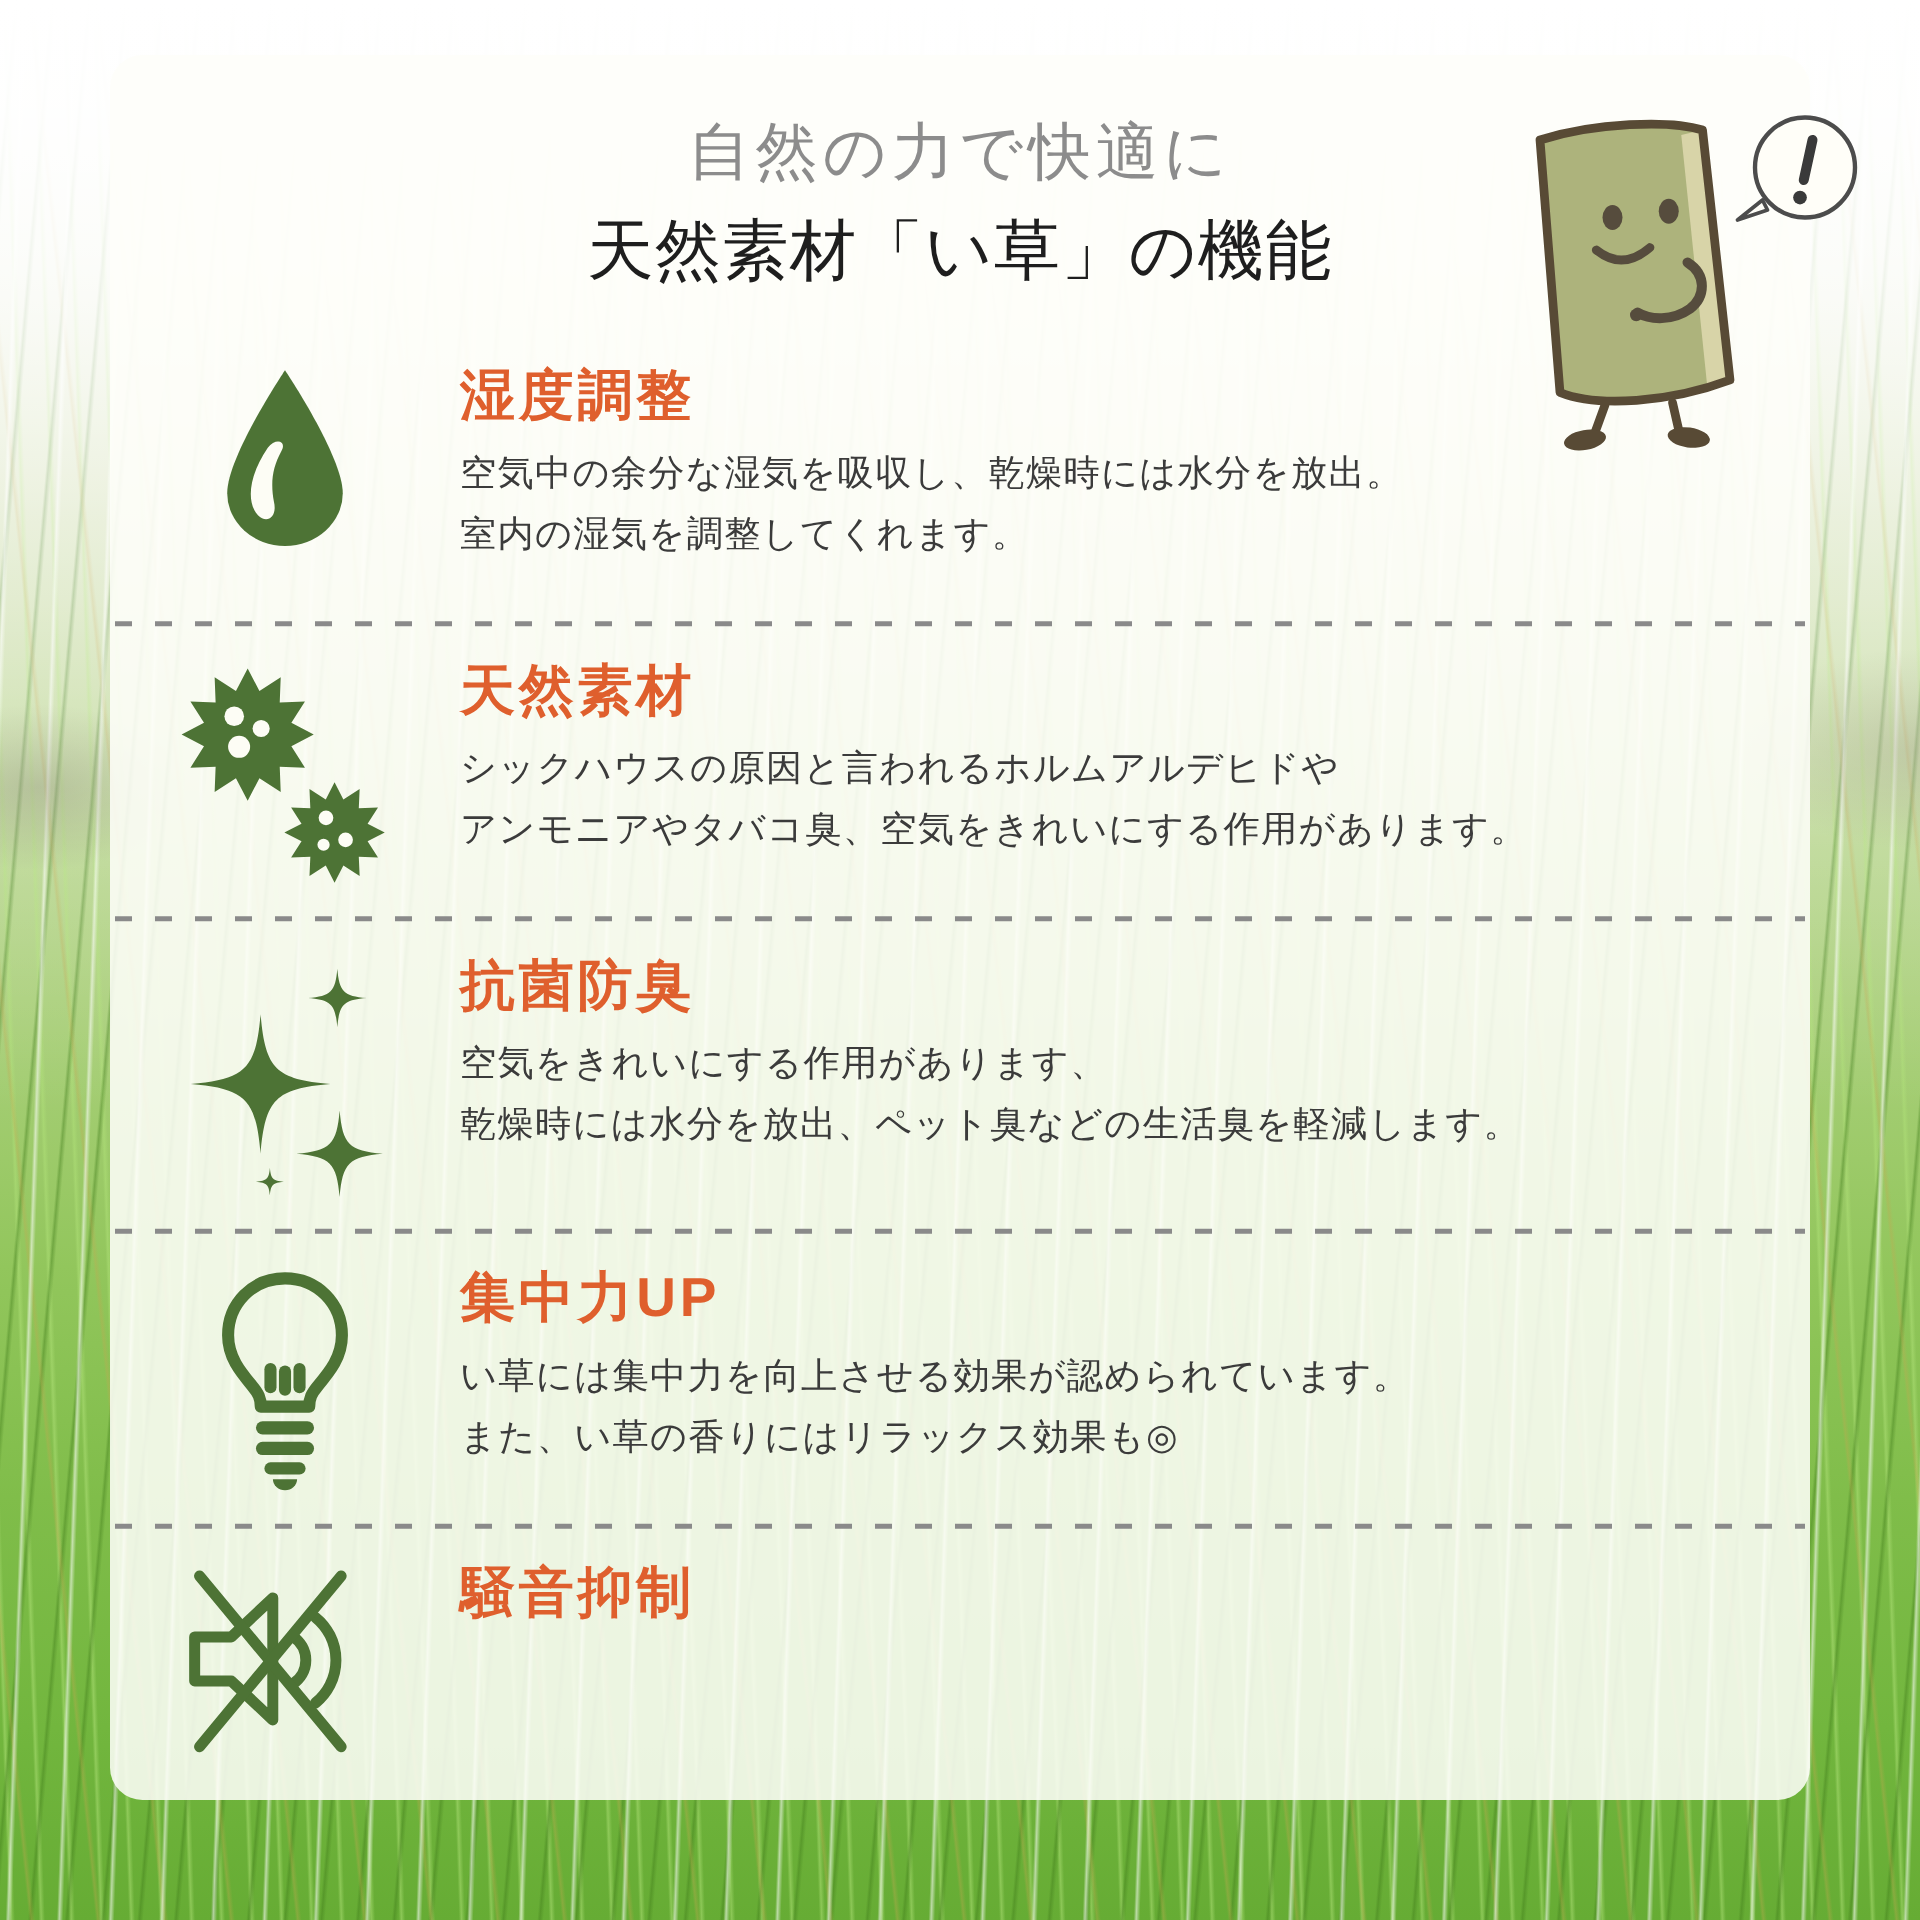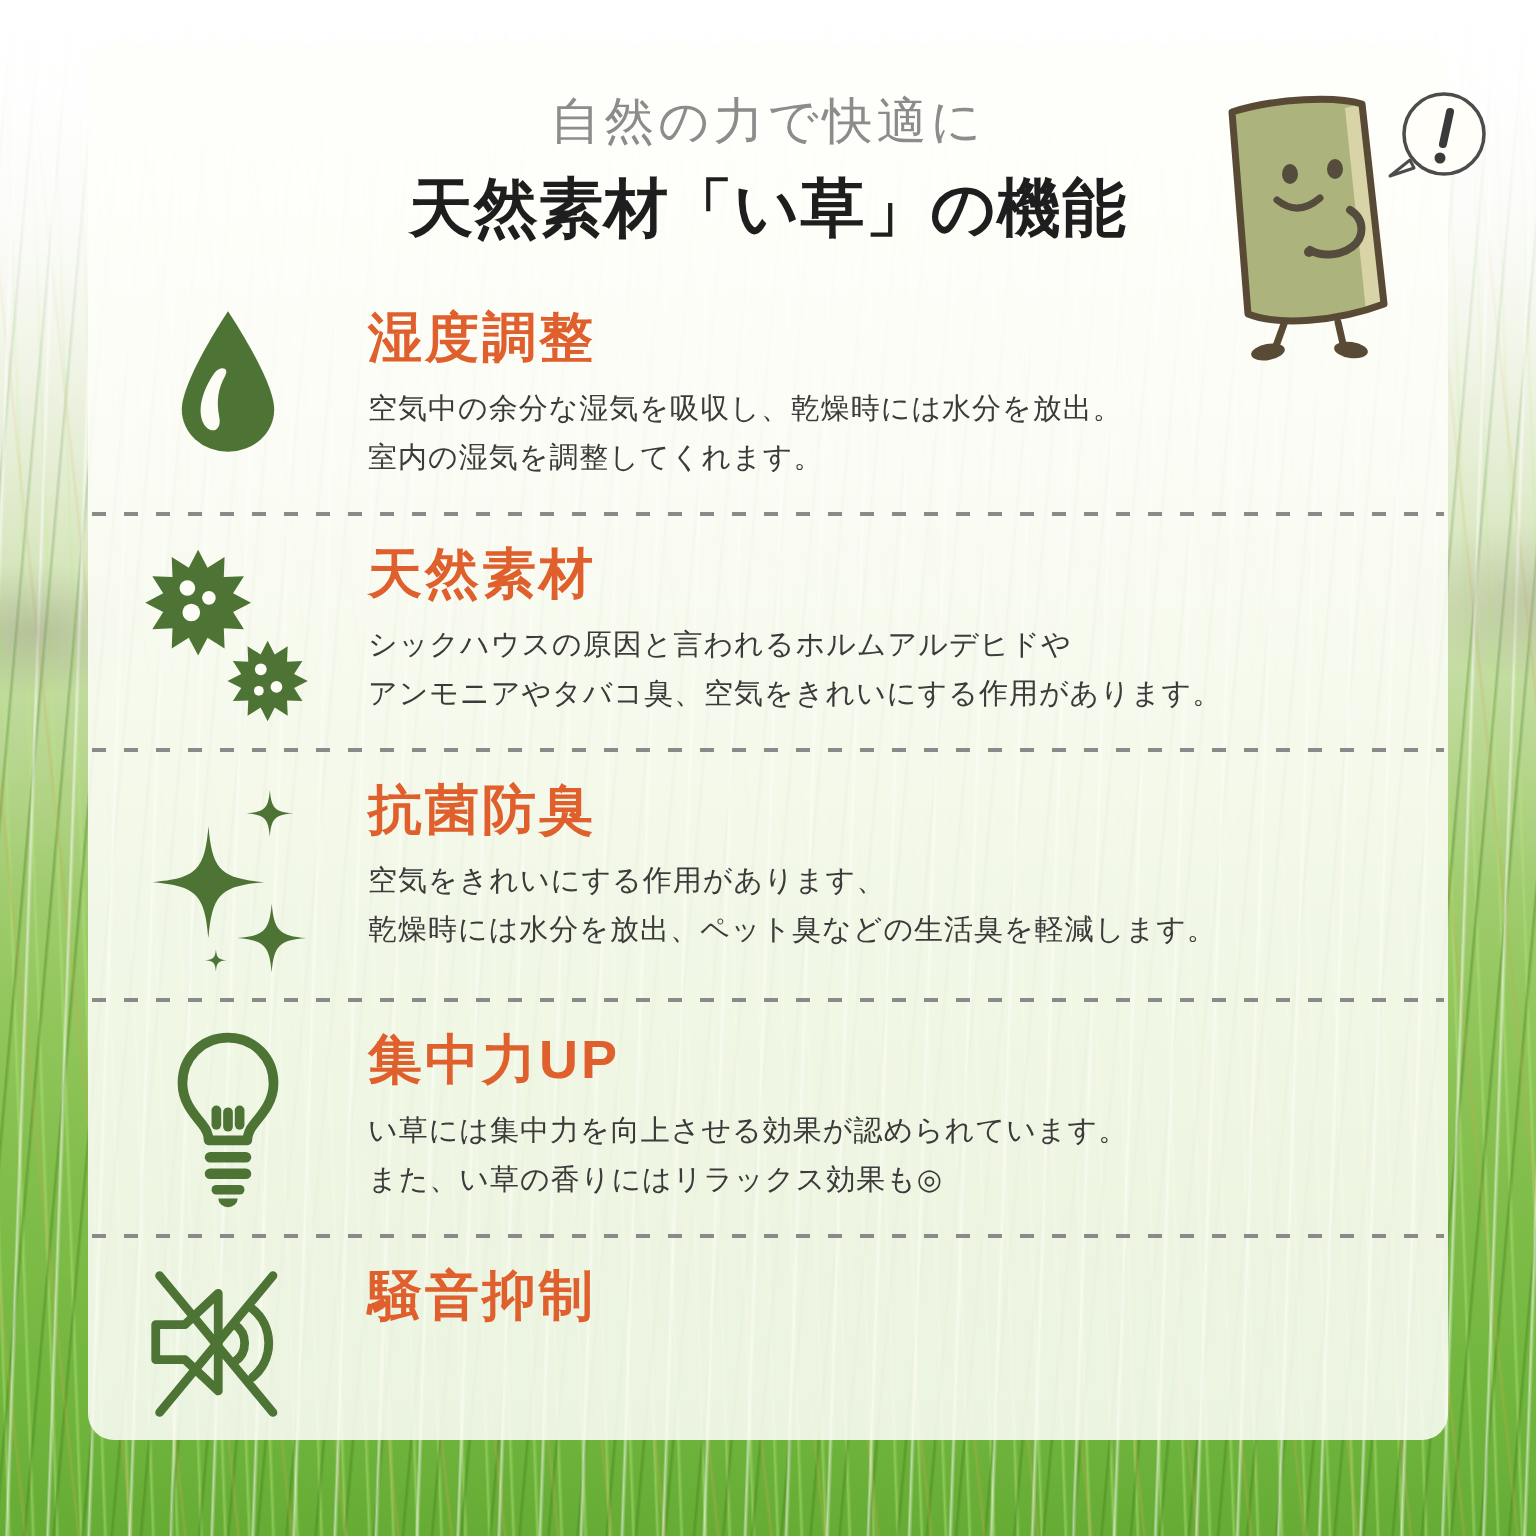--- a/index.html
+++ b/index.html
@@ -26,31 +26,31 @@
     position:absolute;left:88px;right:88px;top:44px;bottom:96px;
     background:rgba(254,254,249,.87);
     border-radius:26px;
   }
   
   .header{ text-align:center; padding-top:44px; }
   .subtitle{
     font-size:50px;font-weight:normal;color:#8c8c8c;letter-spacing:4px;margin:0 0 10px 0;
   }
   .title{
-    font-size:64px;font-weight:bold;color:#1e1e1e;letter-spacing:1px;margin:0;
+    font-size:53px;font-weight:normal;color:#1e1e1e;letter-spacing:1px;margin:0;
   }
   
   .mascot{ position:absolute; right:30px; top:72px; width:320px; height:300px; }
   
   .features{ margin-top:30px; }
   .feature{ display:flex; align-items:flex-start; min-height:192px; padding:18px 40px 18px 0; }
   .icon-cell{ width:280px; flex:0 0 280px; display:flex; justify-content:center; align-items:flex-start; padding-top:6px; }
   .text-cell{ flex:1; }
   .feature-title{
-    font-size:54px;font-weight:bold;color:#df5f2d;letter-spacing:3px;margin:2px 0 16px 0;
+    font-size:44px;font-weight:bold;color:#df5f2d;letter-spacing:3px;margin:2px 0 16px 0;
   }
   .feature-line{
     font-size:29px;font-weight:500;color:#3b3b3b;letter-spacing:1px;margin:0 0 14px 0;line-height:1.2;
   }
   .sep{
     height:4px;margin:2px 4px;
     background:repeating-linear-gradient(90deg,#8a8a8a 0 14px,rgba(0,0,0,0) 14px 32px);
   }
   .icon{ display:block; }
 </style>

